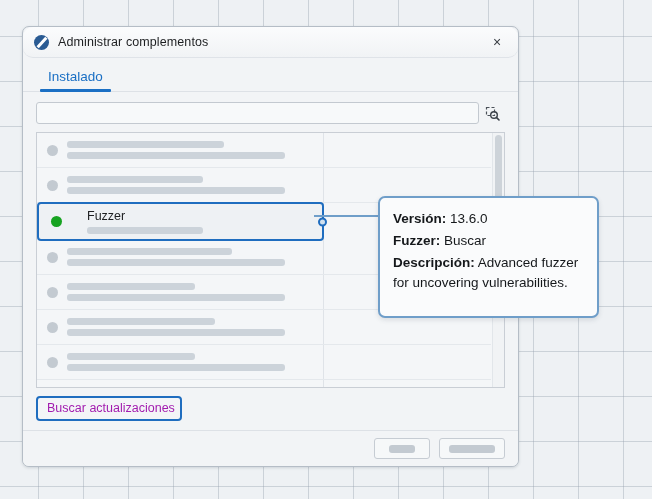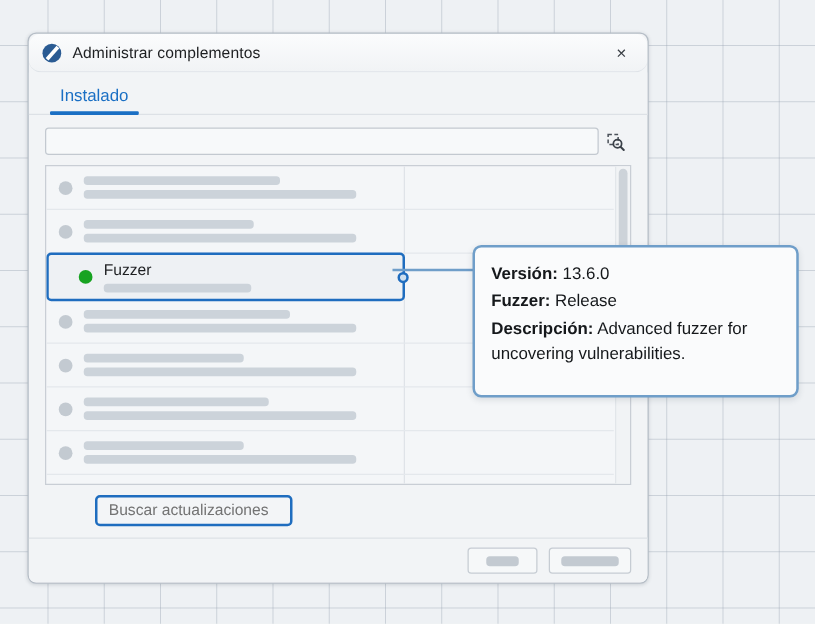--- a/index.html
+++ b/index.html
@@ -260,21 +260,22 @@
 
   
   .row.selected {
     background: #eef1f4;
     border: 2px solid #1f6dbf;
     border-radius: 4px;
     height: 39px;
     margin: -1px 0;
     width: 287px;
     z-index: 3;
-    padding-left: 24px;
+    padding-left: 12px;
+    gap: 16px;
   }
 
   .connector-dot {
     position: absolute;
     right: -5px;
     top: 50%;
     transform: translateY(-50%);
     width: 9px;
     height: 9px;
     border-radius: 50%;
@@ -286,28 +287,27 @@
   
   .updates-row {
     flex: 0 0 auto;
     padding: 8px 0 9px 0;
   }
 
   .btn-updates {
     display: inline-block;
     font-family: "Liberation Sans", sans-serif;
     font-size: 12.5px;
-    color: #737373;
+    color: #a21caf;
     background: #f3f5f7;
     border: 2px solid #1f6dbf;
     border-radius: 4px;
-    padding: 3px 17px 4px 9px;
+    padding: 3px 5px 4px 9px;
     cursor: pointer;
     line-height: 14px;
-    margin-left: 40px;
   }
 
   .dialog-footer {
     flex: 0 0 36px;
     height: 36px;
     border-top: 1px solid #dde1e6;
     background: #f2f4f6;
     display: flex;
     align-items: center;
     justify-content: flex-end;
@@ -343,21 +343,21 @@
     width: 68px;
     height: 2px;
     background: #6f9ec9;
     z-index: 8;
   }
 
   .callout {
     position: absolute;
     left: 378px;
     top: 196px;
-    width: 261px;
+    width: 221px;
     background: #fafbfc;
     border: 2px solid #6f9ec9;
     border-radius: 7px;
     box-shadow: 0 2px 5px rgba(40,55,70,0.13);
     padding: 11px 13px 12px 13px;
     z-index: 10;
   }
 
   .callout p {
     font-size: 13.5px;
@@ -489,19 +489,19 @@
 
 <div class="callout-line"></div>
 
 <div class="callout">
   <p>
     <b>Versión:</b>
     <span>13.6.0</span>
   </p>
   <p>
     <b>Fuzzer:</b>
-    <span>Release</span>
+    <span>Buscar</span>
   </p>
   <p class="desc">
     <b>Descripción:</b>
     <span>Advanced fuzzer for uncovering vulnerabilities.</span>
   </p>
 </div>
 
 </body></html>

